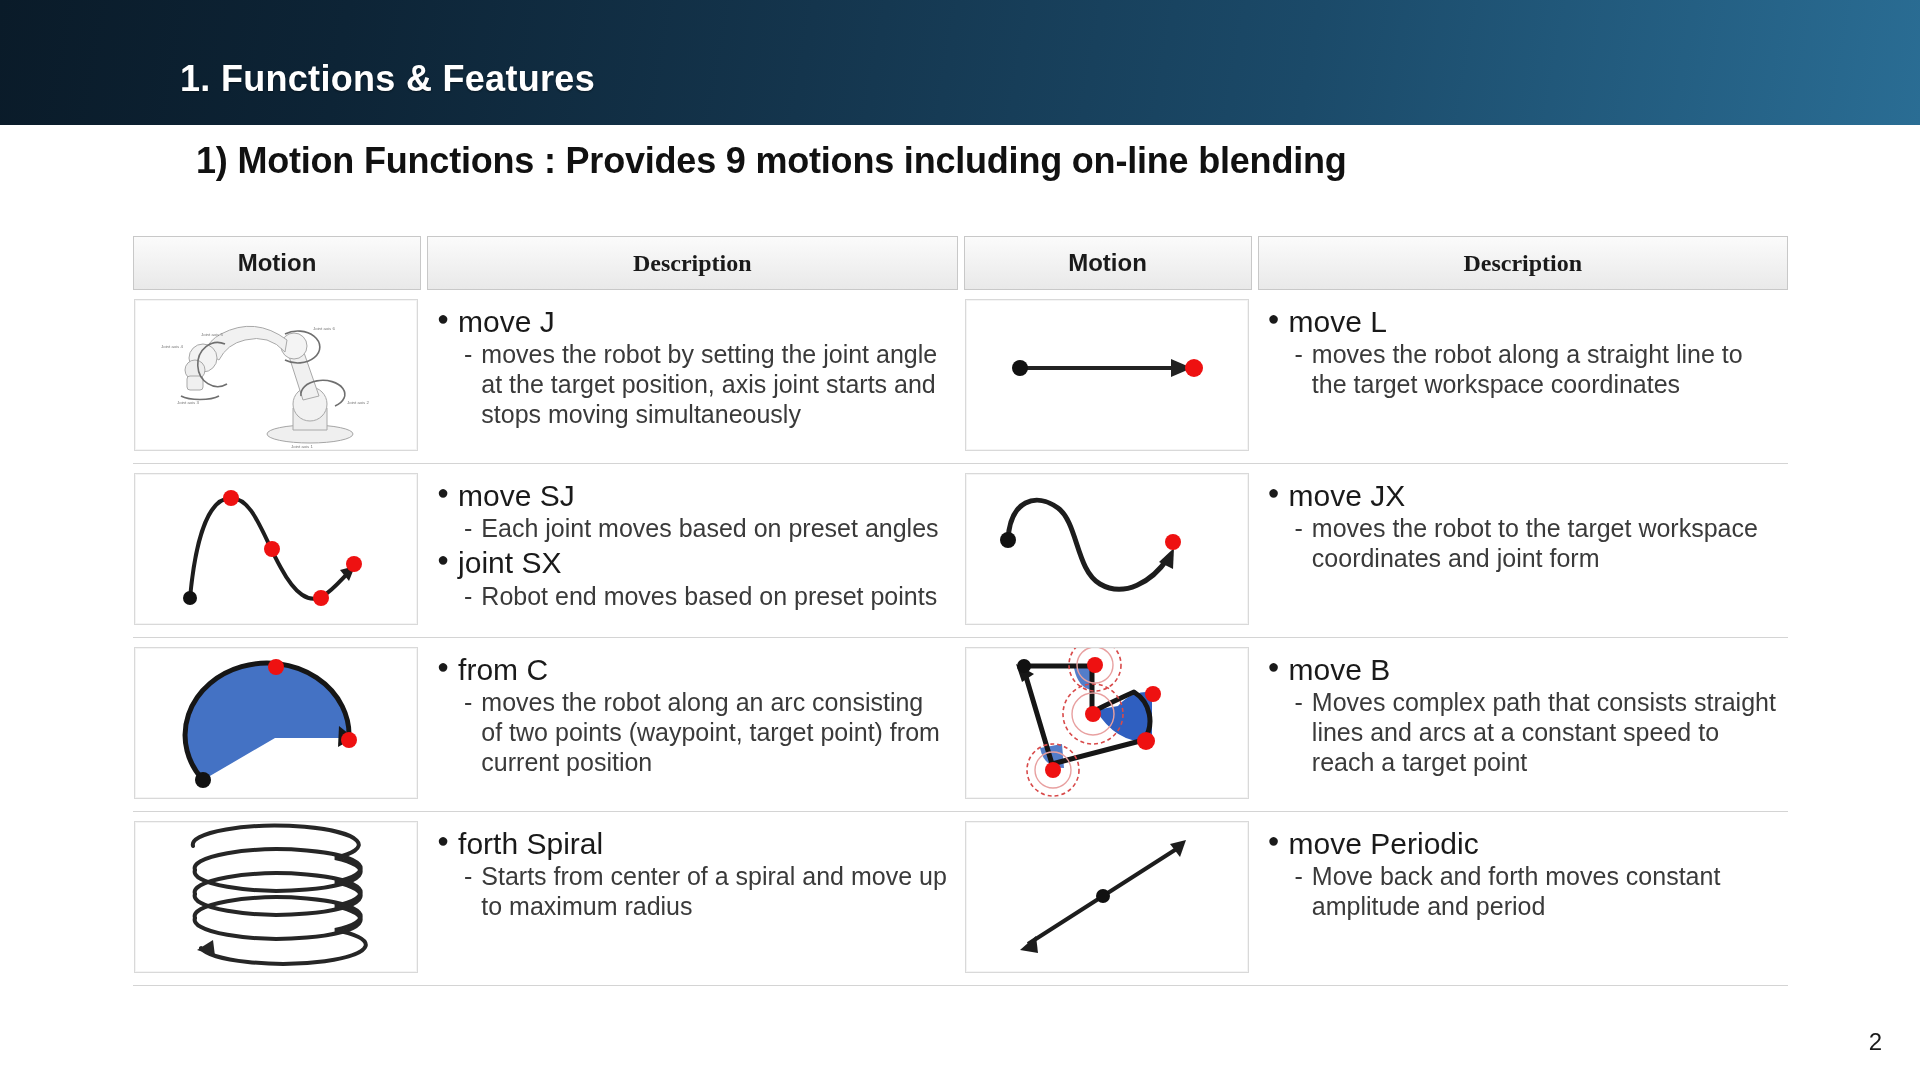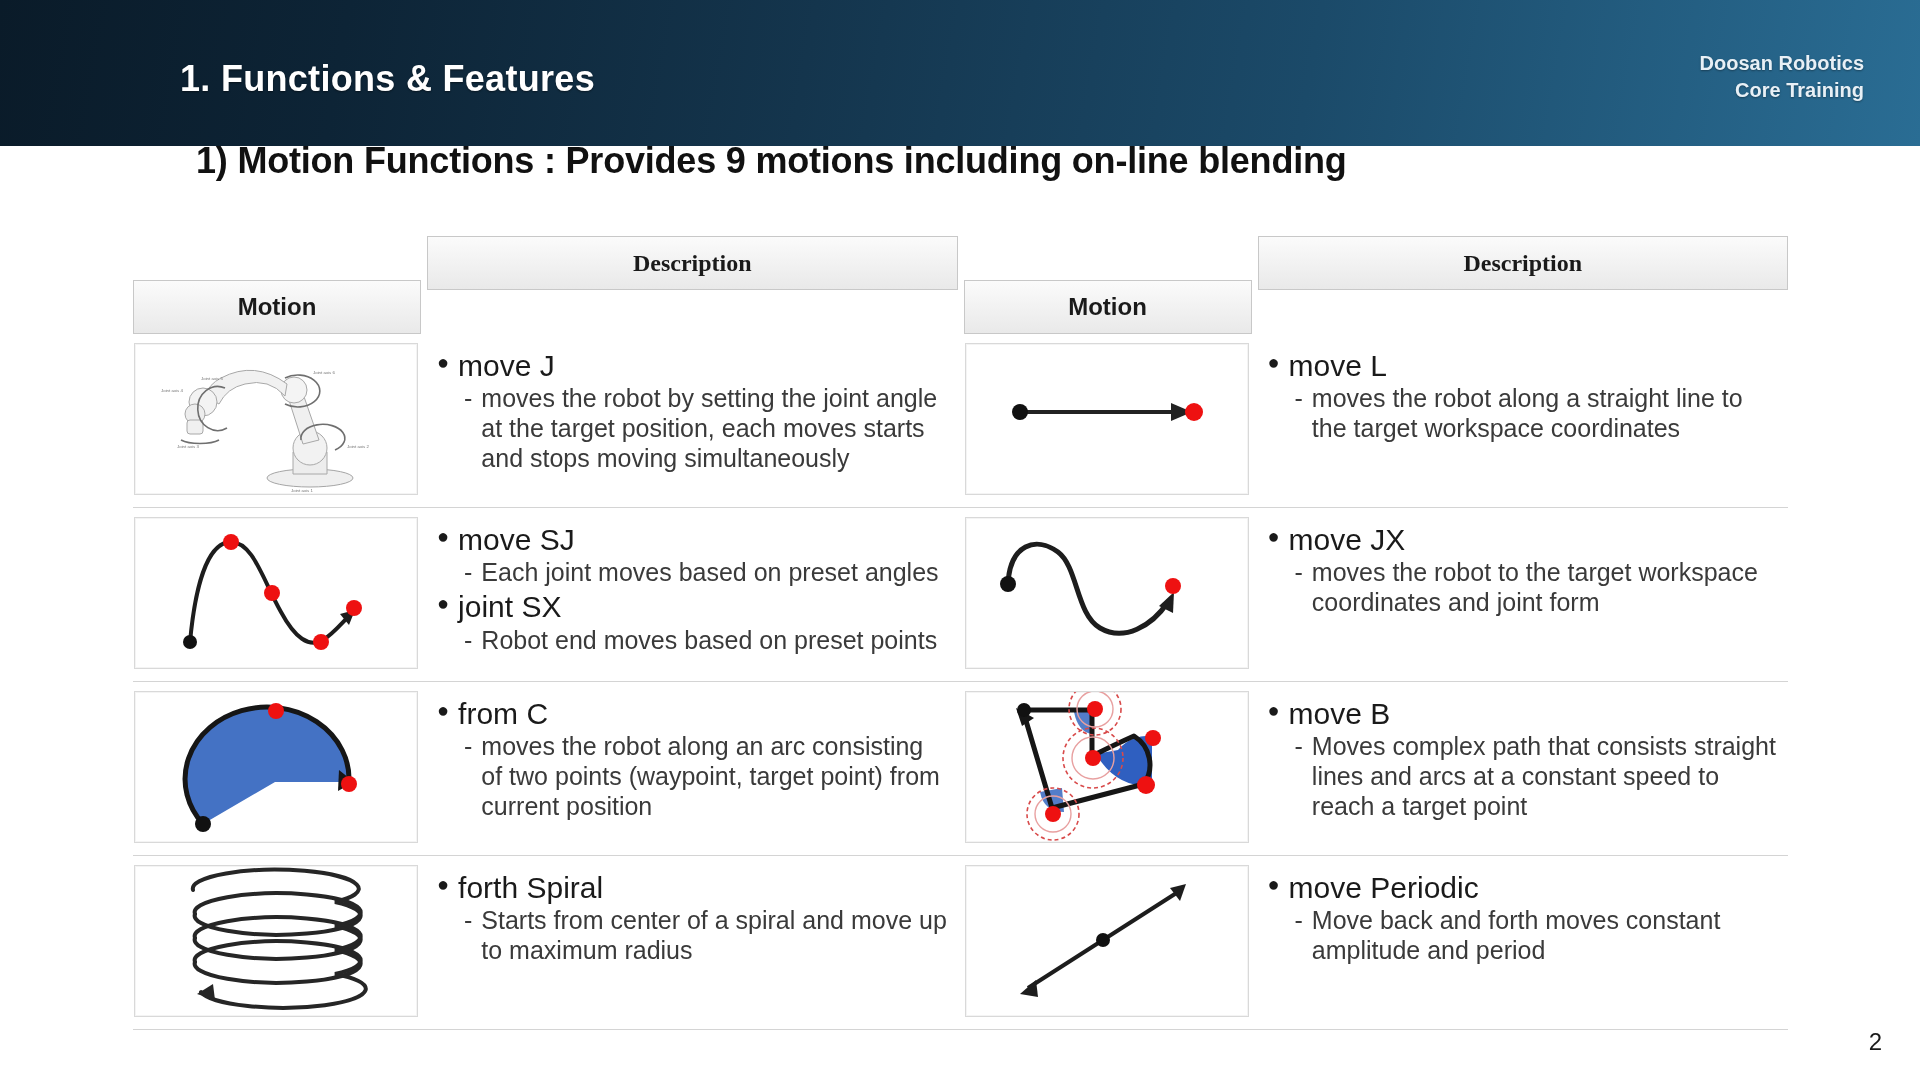--- a/index.html
+++ b/index.html
@@ -5,21 +5,21 @@
   html,body{margin:0;padding:0;}
   body{
     width:1920px;height:1080px;
     background:#ffffff;
     font-family:"Liberation Sans", sans-serif;
     overflow:hidden;
     position:relative;
   }
   
   .header{
-    position:absolute;left:0;top:0;width:1920px;height:146px;
+    position:absolute;left:0;top:0;width:1920px;height:125px;
     background:linear-gradient(100deg,#0a1b29 0%,#0d2436 18%,#14354d 42%,#1b4a69 68%,#2a6d94 100%);
     overflow:hidden;
   }
   .header-title{
     position:absolute;left:180px;top:58px;
     font-size:36px;font-weight:bold;color:#ffffff;
     letter-spacing:.3px;
     text-shadow:0 1px 2px rgba(0,0,0,.45);
   }
   .brand{
@@ -40,21 +40,21 @@
     width:1655px;
   }
   .thead{display:flex;gap:6px;}
   .th{
     background:linear-gradient(180deg,#fbfbfb 0%,#f1f1f1 55%,#e9e9e9 100%);
     border:1px solid #c8c8c8;
     height:52px;
     display:flex;align-items:center;justify-content:center;
     font-size:24px;font-weight:bold;color:#1a1a1a;
   }
-  .th.motion{width:286px;margin-top:44px;}
+  .th.motion{width:286px;}
   .th.desc{flex:1;font-family:Liberation Serif, serif;}
   .row{
     display:flex;gap:6px;align-items:stretch;
     border-bottom:1px solid #d4d4d4;
   }
   .row:last-child{border-bottom:1px solid #d4d4d4;}
   .cell-motion{
     width:286px;flex:0 0 286px;
     padding:9px 0 12px 0;
     display:flex;align-items:center;justify-content:center;
@@ -89,24 +89,20 @@
     position:absolute;right:38px;bottom:24px;
     font-size:24px;color:#1a1a1a;
   }
   svg{display:block;}
 </style>
 </head>
 <body>
 
 <div class="header">
   <div class="header-title">1. Functions &amp; Features</div>
-  <div class="brand">
-    <div>Doosan Robotics</div>
-    <div>Core Training</div>
-  </div>
 </div>
 
 <div class="subtitle">1) Motion Functions : Provides 9 motions including on-line blending</div>
 
 <div class="table">
 
   <div class="thead">
     <div class="th motion">Motion</div>
     <div class="th desc">Description</div>
     <div class="th motion">Motion</div>
@@ -152,21 +148,21 @@
     </div>
 
     <div class="cell-desc">
       <div class="mv-group">
         <div class="mv-title">
           <span class="dot">●</span>
           <span>move J</span>
         </div>
         <div class="mv-sub">
           <span class="dash">-</span>
-          <span class="txt">moves the robot by setting the joint angle at the target position, each moves starts and stops moving simultaneously</span>
+          <span class="txt">moves the robot by setting the joint angle at the target position, axis joint starts and stops moving simultaneously</span>
         </div>
       </div>
     </div>
 
     <div class="cell-motion">
       <div class="motion-box">
         <svg width="282" height="150" viewBox="0 0 282 150">
           <line x1="54" y1="68" x2="213" y2="68" stroke="#222" stroke-width="4"></line>
           <path d="M205 59 L226 68 L205 77 Z" fill="#222"></path>
           <circle cx="54" cy="68" r="8" fill="#111"></circle>

